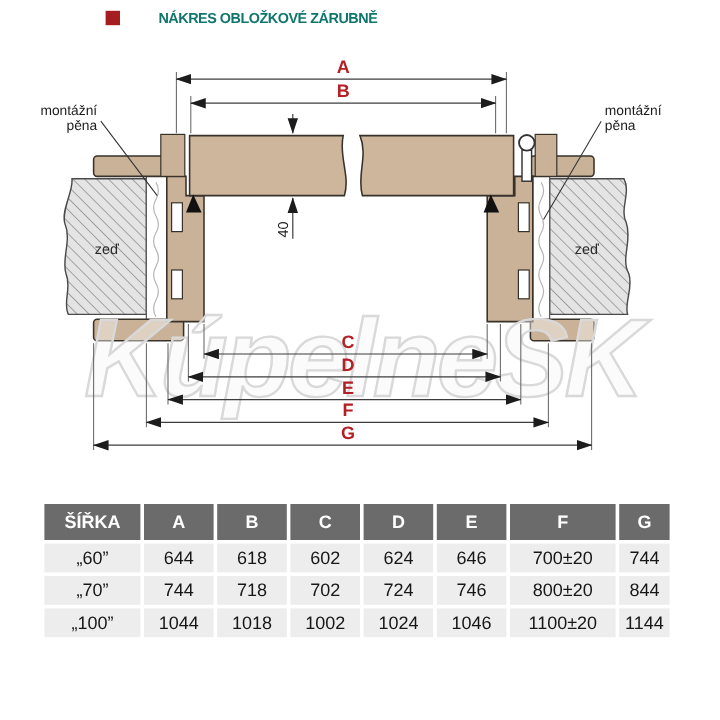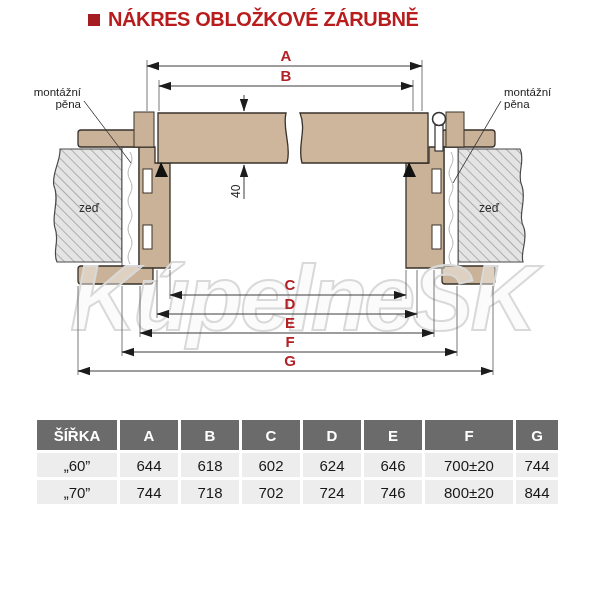--- a/index.html
+++ b/index.html
@@ -1,20 +1,20 @@
 <!DOCTYPE html>
 <html><head>
 <meta charset="utf-8">
 <style>
   html,body{margin:0;padding:0;background:#fff;}
   .page{position:relative;width:600px;height:600px;background:#fff;overflow:hidden;
         font-family:"Liberation Sans",sans-serif;}
   .title-row{position:absolute;top:8px;left:88px;display:flex;align-items:center;gap:8px;}
   .title-bullet{width:12px;height:12px;background:#a51d21;flex:0 0 auto;}
-  .title-text{font-size:20px;font-weight:bold;color:#b91c1c;letter-spacing:-0.4px;white-space:nowrap;}
+  .title-text{font-size:12px;font-weight:bold;color:#0f766e;letter-spacing:-0.4px;white-space:nowrap;margin-left:24px;}
   svg.diagram{position:absolute;top:40px;left:0;}
   .dim-line{stroke:#3c3c3c;stroke-width:1;}
   .ext-line{stroke:#6a6a6a;stroke-width:0.9;}
   .dim-letter{fill:#b32025;font-size:15px;font-weight:bold;text-anchor:middle;}
   .lbl{fill:#1c1c1c;font-size:11.5px;}
   .wall-lbl{fill:#2a2a2a;font-size:12px;text-anchor:middle;}
   .outline{stroke:#38322a;stroke-width:1.3;}
   .thin-outline{stroke:#38322a;stroke-width:1;}
   .watermark{font-size:92px;font-style:italic;font-weight:bold;
              fill:#f7f7f7;fill-opacity:0.45;stroke:#d9d9d9;stroke-width:2;
@@ -195,17 +195,27 @@
         <tr>
           <td>„70”</td>
           <td>744</td>
           <td>718</td>
           <td>702</td>
           <td>724</td>
           <td>746</td>
           <td>800±20</td>
           <td>844</td>
         </tr>
+        <tr>
+          <td>„100”</td>
+          <td>1044</td>
+          <td>1018</td>
+          <td>1002</td>
+          <td>1024</td>
+          <td>1046</td>
+          <td>1100±20</td>
+          <td>1144</td>
+        </tr>
       </tbody>
     </table>
   </div>
 
 </div>
 
 </body></html>

